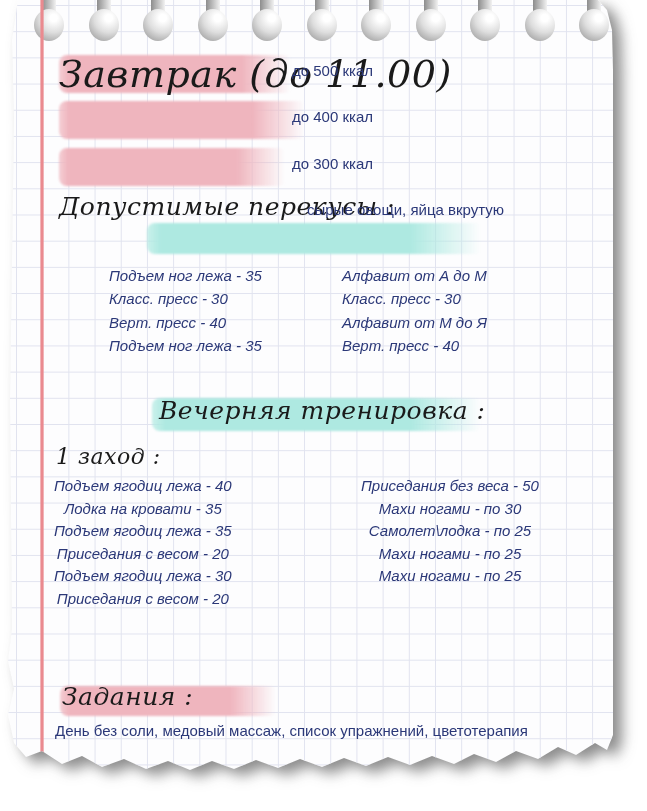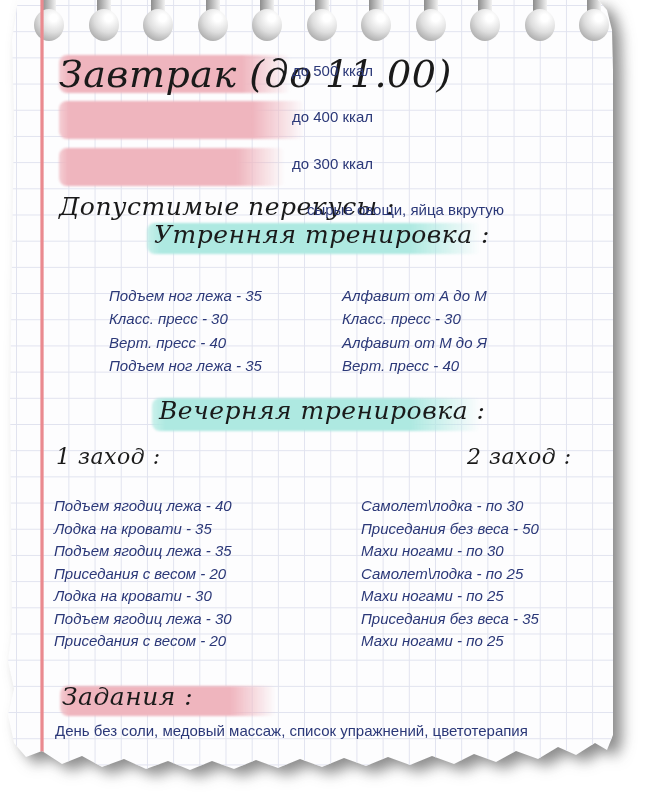--- a/index.html
+++ b/index.html
@@ -47,27 +47,27 @@
     position:absolute;font-family:"DejaVu Serif",serif;font-style:italic;
     color:#1a1a1a;white-space:nowrap;letter-spacing:0.5px;z-index:3;
   }
   .meal-title{font-size:38px;}
   .section-title{font-size:25px;text-align:center;}
   .set-label{font-size:22px;}
   .body-text{
     position:absolute;font-family:"Liberation Sans",sans-serif;
     color:#2b3878;font-size:15px;white-space:nowrap;z-index:3;
   }
-  .col{position:absolute;z-index:3;margin-top:20px;}
+  .col{position:absolute;z-index:3;}
   .col div{
     font-family:"Liberation Sans",sans-serif;font-style:italic;color:#2b3878;
     font-size:15px;white-space:nowrap;
   }
   .wm-item{height:23.3px;}
-  .we-item{height:22.5px;}
+  .we-item{height:22.5px;text-align:center;}
 </style>
 </head>
 <body>
 
 <div class="paper-shadow">
   <div class="paper">
 
     <div id="holes">
         <div class="hole" style="left: 32px;">
           <div class="stem"></div>
@@ -127,56 +127,51 @@
     <div class="hl pink" style="left:57px;top:101px;width:248px;height:38px"></div>
     <div class="body-text" style="left:290px;top:108px">до 400 ккал</div>
 
     <div class="hl pink" style="left:57px;top:148px;width:228px;height:38px"></div>
     <div class="body-text" style="left:290px;top:155px">до 300 ккал</div>
 
     <div class="script section-title" style="left:57px;top:192px">Допустимые перекусы :</div>
     <div class="body-text" style="left:305px;top:201px">сырые овощи, яйца вкрутую</div>
 
     <div class="hl cyan" style="left:145px;top:223px;width:337px;height:31px"></div>
-    <div class="script section-title" style="left:152px;top:220px">Утренняя тренировка :</div>
     <div class="col" style="left:107px;top:267px">
         <div class="wm-item">Подъем ног лежа - 35</div>
         <div class="wm-item">Класс. пресс - 30</div>
         <div class="wm-item">Верт. пресс - 40</div>
         <div class="wm-item">Подъем ног лежа - 35</div>
       </div>
     <div class="col" style="left:340px;top:267px">
         <div class="wm-item">Алфавит от А до М</div>
         <div class="wm-item">Класс. пресс - 30</div>
         <div class="wm-item">Алфавит от М до Я</div>
         <div class="wm-item">Верт. пресс - 40</div>
       </div>
 
     <div class="hl cyan" style="left:150px;top:398px;width:332px;height:33px"></div>
     <div class="script section-title" style="left:157px;top:396px">Вечерняя тренировка :</div>
 
     <div class="script set-label" style="left:54px;top:444px">1 заход :</div>
-    <div class="script set-label" style="left:465px;top:444px">2 заход :</div>
 
     <div class="col" style="left:52px;top:477px">
         <div class="we-item">Подъем ягодиц лежа - 40</div>
         <div class="we-item">Лодка на кровати - 35</div>
         <div class="we-item">Подъем ягодиц лежа - 35</div>
         <div class="we-item">Приседания с весом - 20</div>
-        <div class="we-item">Лодка на кровати - 30</div>
         <div class="we-item">Подъем ягодиц лежа - 30</div>
         <div class="we-item">Приседания с весом - 20</div>
       </div>
     <div class="col" style="left:359px;top:477px">
-        <div class="we-item">Самолет\лодка - по 30</div>
         <div class="we-item">Приседания без веса - 50</div>
         <div class="we-item">Махи ногами - по 30</div>
         <div class="we-item">Самолет\лодка - по 25</div>
         <div class="we-item">Махи ногами - по 25</div>
-        <div class="we-item">Приседания без веса - 35</div>
         <div class="we-item">Махи ногами - по 25</div>
       </div>
 
     <div class="hl pink" style="left:58px;top:686px;width:218px;height:30px"></div>
     <div class="script section-title" style="left:60px;top:682px">Задания :</div>
     <div class="body-text" style="left:53px;top:722px">День без соли, медовый массаж, список упражнений, цветотерапия</div>
 
   </div>
 </div>
 

